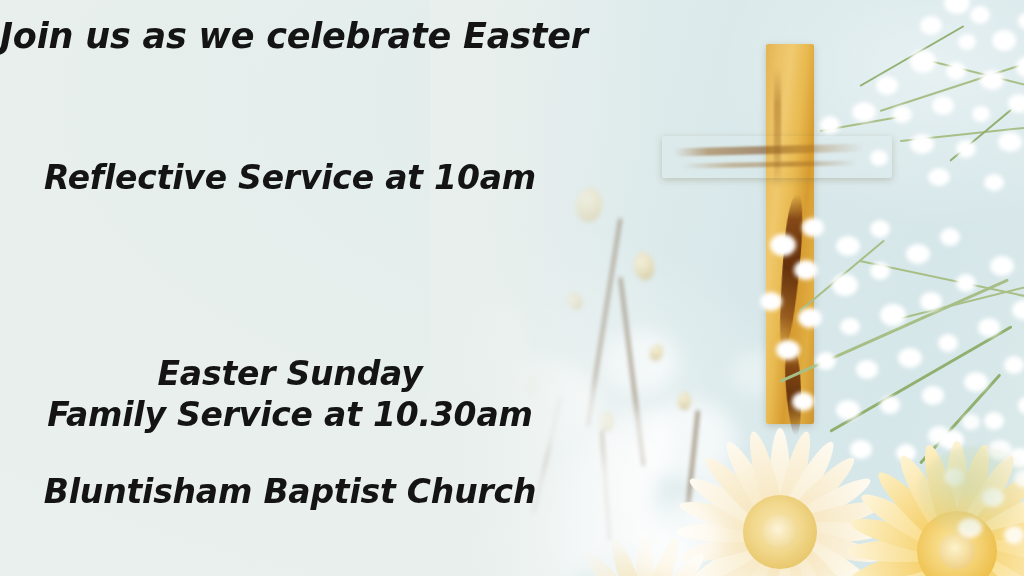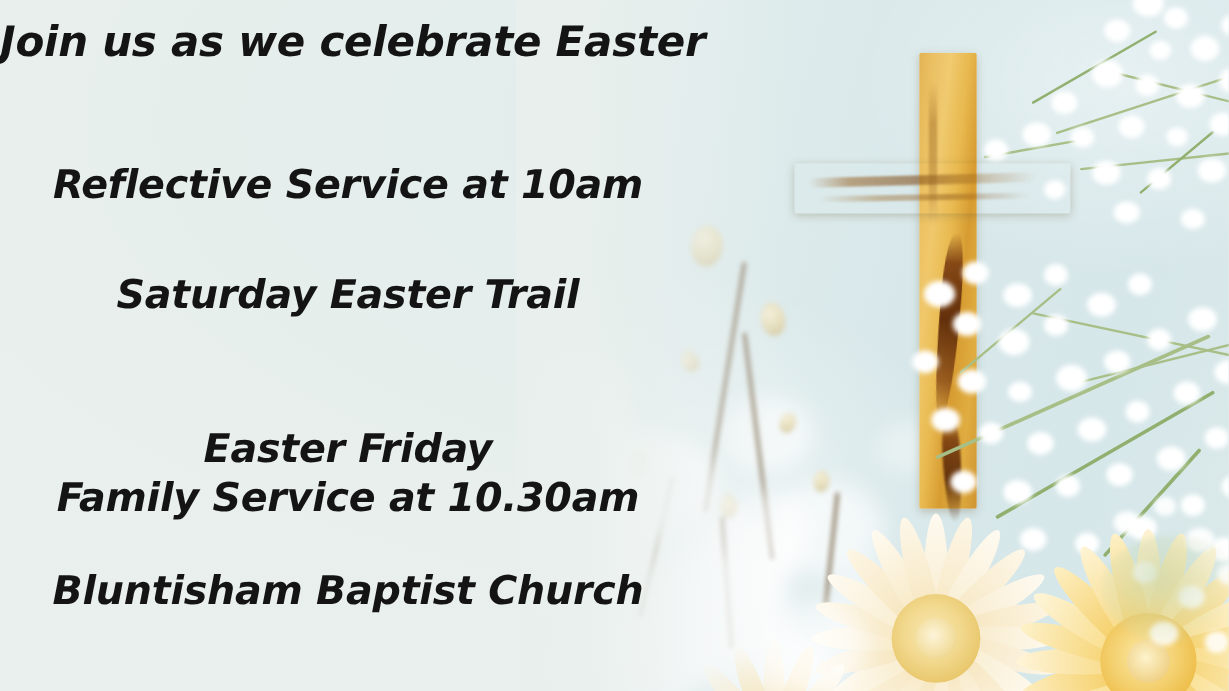--- a/index.html
+++ b/index.html
@@ -110,21 +110,21 @@
     position:absolute;left:0;width:580px;text-align:center;
     font-family:"DejaVu Sans", sans-serif;
     font-weight:bold;font-style:italic;
     color:#141414;
     letter-spacing:-.2px;
     white-space:nowrap;
     text-rendering:optimizeLegibility;
   }
   .t1{top:16px;font-size:35px;}
   .t2{top:106px;font-size:33px;}
-  .t3{top:134px;font-size:33px;text-align:center;}
+  .t3{top:158px;font-size:33px;text-align:center;}
   .t4{top:226px;font-size:33px;}
   .t5{top:268px;font-size:33px;}
   .t6{top:354px;font-size:33px;}
   .t7{top:395px;font-size:33px;}
   .t8{top:472px;font-size:33px;}
 </style>
 </head>
 <body>
 
 <div id="poster">
@@ -377,21 +377,20 @@
 
     <div class="photo-feather"></div>
   </div>
 
   <div class="textpanel">
 
     <div class="tline t1">Join us as we celebrate Easter</div>
 
     <div class="tline t3">Reflective Service at 10am</div>
 
-    <div class="tline t4">Saturday Easter Trail</div>
-
-    <div class="tline t6">Easter Friday</div>
+
+    <div class="tline t6">Easter Sunday</div>
     <div class="tline t7">Family Service at 10.30am</div>
 
     <div class="tline t8">Bluntisham Baptist Church</div>
   </div>
 
 </div>
 
 </body></html>

